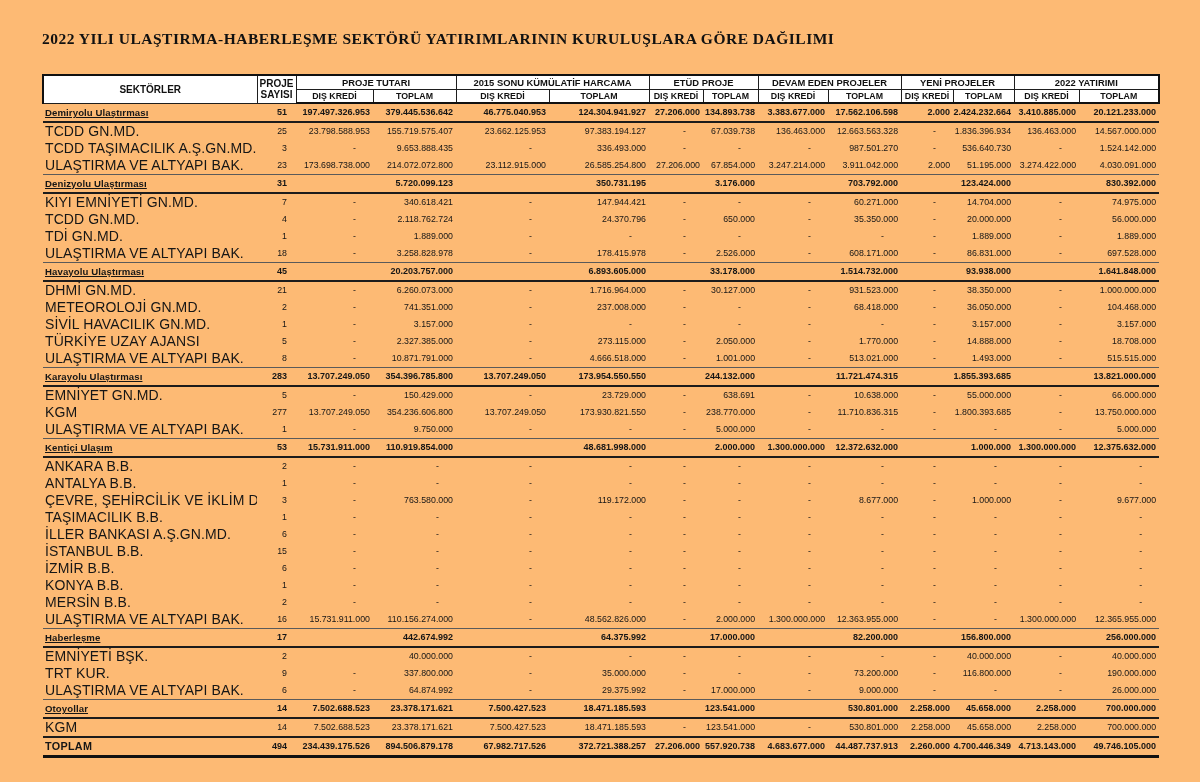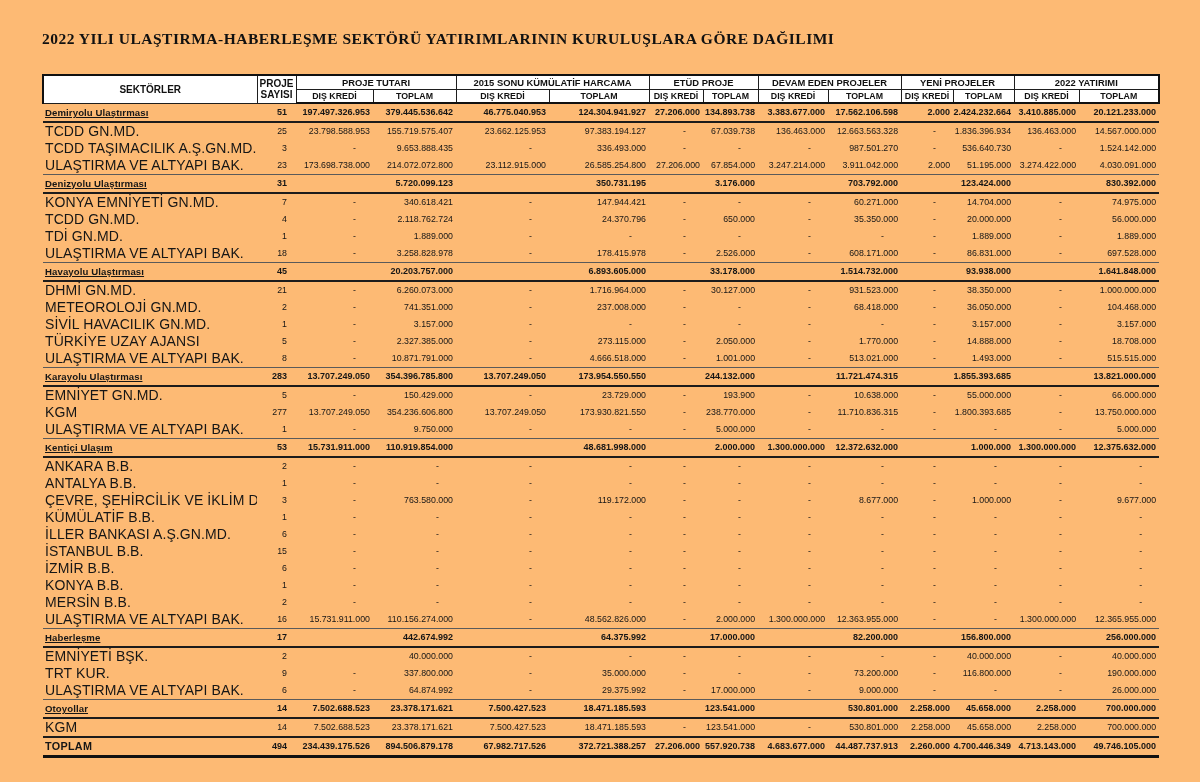--- a/index.html
+++ b/index.html
@@ -153,21 +153,21 @@
           <td class="num col-ep-dis-kredi"></td>
           <td class="num col-ep-toplam">3.176.000</td>
           <td class="num col-dp-dis-kredi"></td>
           <td class="num col-dp-toplam">703.792.000</td>
           <td class="num col-yp-dis-kredi"></td>
           <td class="num col-yp-toplam">123.424.000</td>
           <td class="num col-y22-dis-kredi"></td>
           <td class="num col-y22-toplam">830.392.000</td>
         </tr>
         <tr class="row-item">
-          <td class="lbl">KONYA EMNİYETİ GN.MD.</td>
+          <td class="lbl">KIYI EMNİYETİ GN.MD.</td>
           <td class="num col-sayisi">7</td>
           <td class="num col-pt-dis-kredi dash">-</td>
           <td class="num col-pt-toplam">340.618.421</td>
           <td class="num col-kh-dis-kredi dash">-</td>
           <td class="num col-kh-toplam">147.944.421</td>
           <td class="num col-ep-dis-kredi dash">-</td>
           <td class="num col-ep-toplam dash">-</td>
           <td class="num col-dp-dis-kredi dash">-</td>
           <td class="num col-dp-toplam">60.271.000</td>
           <td class="num col-yp-dis-kredi dash">-</td>
@@ -336,21 +336,21 @@
           <td class="num col-y22-toplam">13.821.000.000</td>
         </tr>
         <tr class="row-item">
           <td class="lbl">EMNİYET GN.MD.</td>
           <td class="num col-sayisi">5</td>
           <td class="num col-pt-dis-kredi dash">-</td>
           <td class="num col-pt-toplam">150.429.000</td>
           <td class="num col-kh-dis-kredi dash">-</td>
           <td class="num col-kh-toplam">23.729.000</td>
           <td class="num col-ep-dis-kredi dash">-</td>
-          <td class="num col-ep-toplam">193.900</td>
+          <td class="num col-ep-toplam">638.691</td>
           <td class="num col-dp-dis-kredi dash">-</td>
           <td class="num col-dp-toplam">10.638.000</td>
           <td class="num col-yp-dis-kredi dash">-</td>
           <td class="num col-yp-toplam">55.000.000</td>
           <td class="num col-y22-dis-kredi dash">-</td>
           <td class="num col-y22-toplam">66.000.000</td>
         </tr>
         <tr class="row-item">
           <td class="lbl">KGM</td>
           <td class="num col-sayisi">277</td>
@@ -441,21 +441,21 @@
           <td class="num col-ep-dis-kredi dash">-</td>
           <td class="num col-ep-toplam dash">-</td>
           <td class="num col-dp-dis-kredi dash">-</td>
           <td class="num col-dp-toplam">8.677.000</td>
           <td class="num col-yp-dis-kredi dash">-</td>
           <td class="num col-yp-toplam">1.000.000</td>
           <td class="num col-y22-dis-kredi dash">-</td>
           <td class="num col-y22-toplam">9.677.000</td>
         </tr>
         <tr class="row-item">
-          <td class="lbl">KÜMÜLATİF B.B.</td>
+          <td class="lbl">TAŞIMACILIK B.B.</td>
           <td class="num col-sayisi">1</td>
           <td class="num col-pt-dis-kredi dash">-</td>
           <td class="num col-pt-toplam dash">-</td>
           <td class="num col-kh-dis-kredi dash">-</td>
           <td class="num col-kh-toplam dash">-</td>
           <td class="num col-ep-dis-kredi dash">-</td>
           <td class="num col-ep-toplam dash">-</td>
           <td class="num col-dp-dis-kredi dash">-</td>
           <td class="num col-dp-toplam dash">-</td>
           <td class="num col-yp-dis-kredi dash">-</td>

